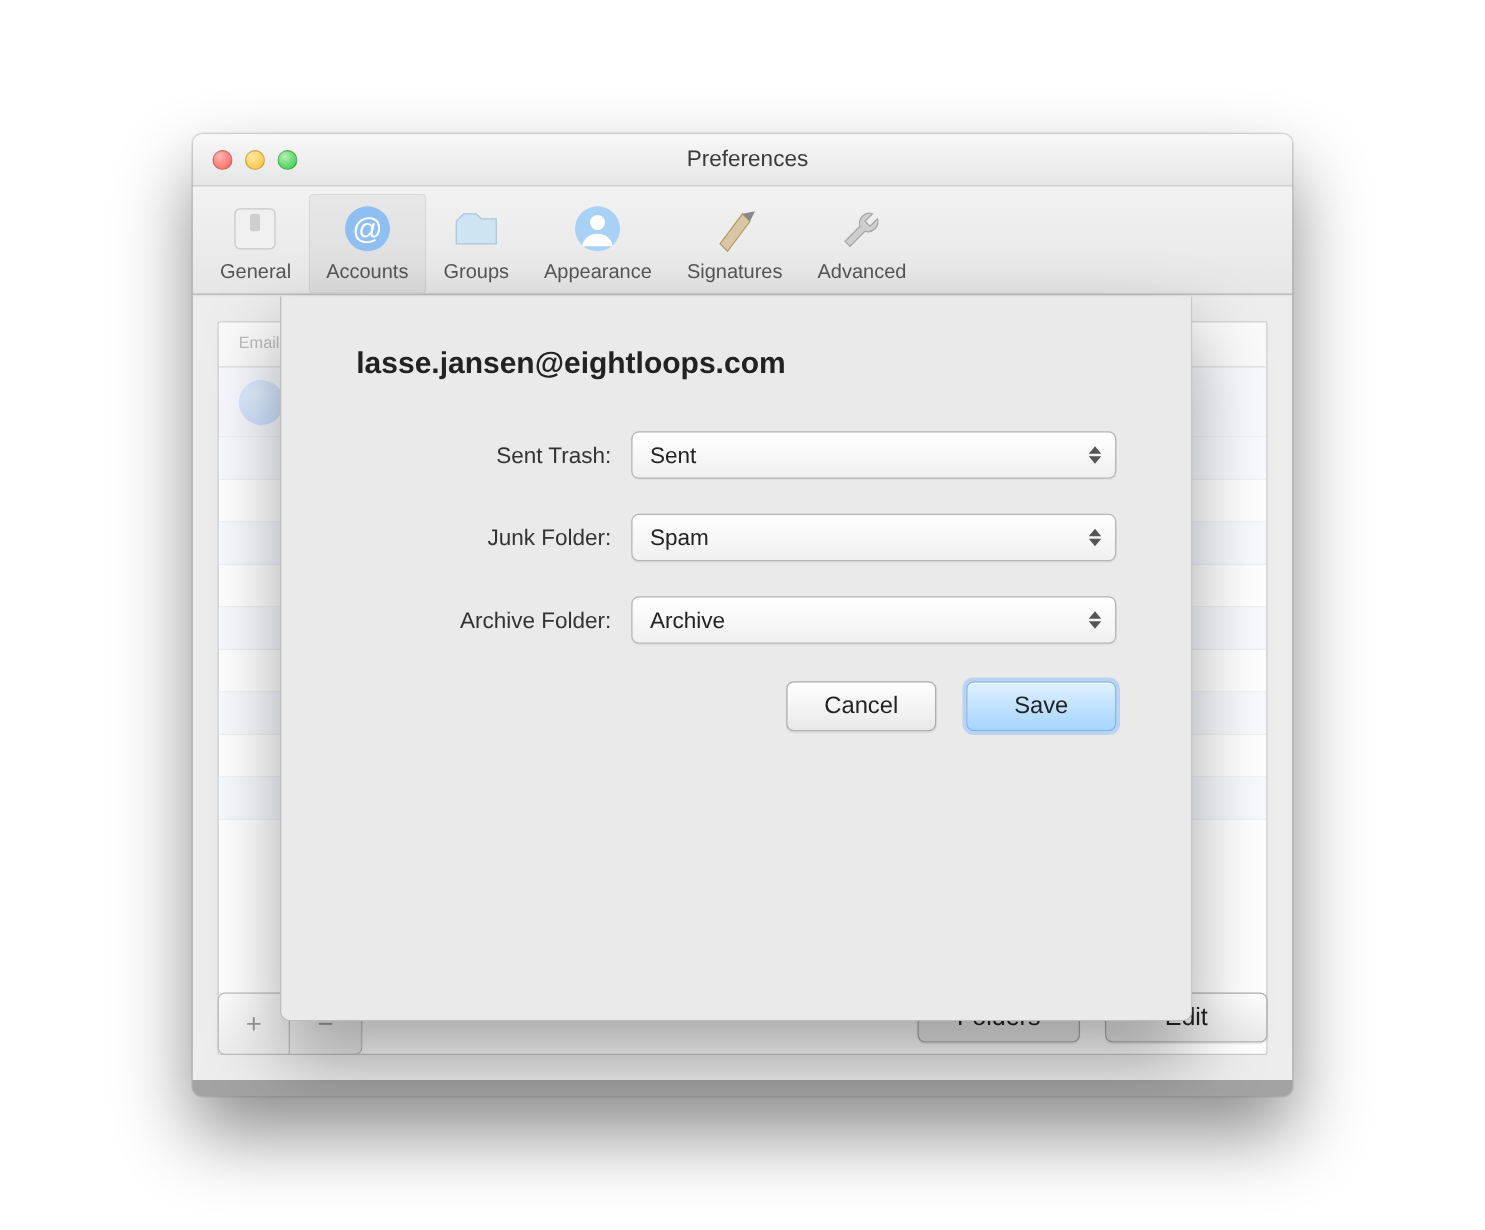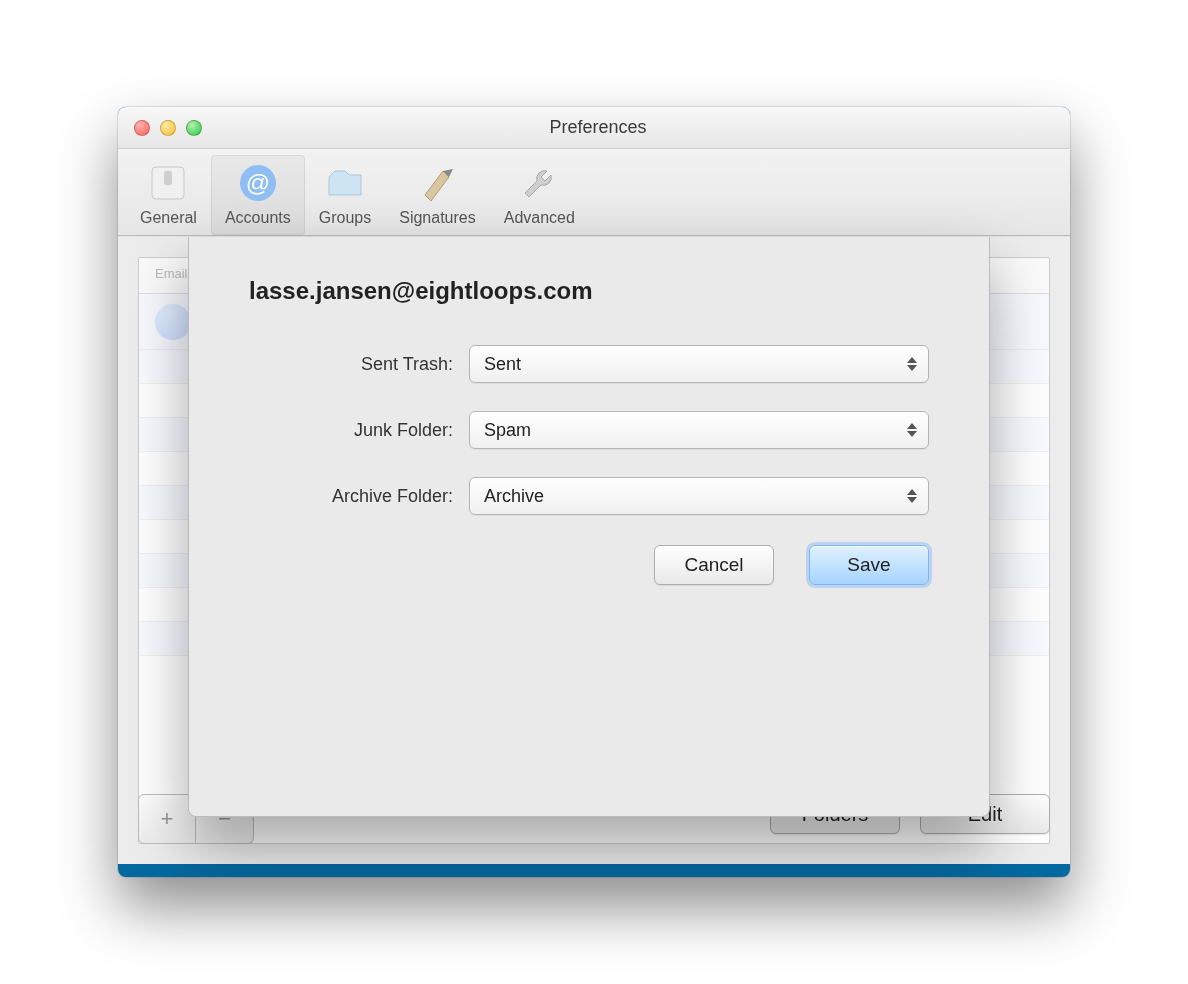--- a/index.html
+++ b/index.html
@@ -1,20 +1,20 @@
 <!DOCTYPE html>
 <html><head>
 <meta charset="utf-8">
 <style>
   * { box-sizing: border-box; }
   html, body { margin: 0; padding: 0; font-family: "Lucida Grande", "Helvetica Neue", Arial, sans-serif; font-size: 13px; color: #333; }
   body { width: 1188px; height: 984px; background: #fff; display: flex; align-items: center; justify-content: center; }
   .window {
-    width: 952px; height: 770px; border-radius: 8px; overflow: hidden;
-    background: #0369a1; box-shadow: 0 30px 60px rgba(0,0,0,0.45), 0 0 0 1px rgba(0,0,0,0.1);
+    width: 880px; height: 770px; border-radius: 8px; overflow: hidden;
+    background: #a3a3a3; box-shadow: 0 30px 60px rgba(0,0,0,0.45), 0 0 0 1px rgba(0,0,0,0.1);
     position: relative;
   }
   .titlebar {
     height: 42px; display: flex; align-items: center; padding: 0 16px;
     background: linear-gradient(#f8f8f8, #e6e6e6);
     border-bottom: 1px solid #cfcfcf;
   }
   .traffic { display: flex; gap: 10px; }
   .tl { width: 16px; height: 16px; border-radius: 50%; border: 1px solid rgba(0,0,0,0.2); }
   .tl.red { background: radial-gradient(circle at 35% 30%, #ffb3b3, #ff5f57); }
@@ -58,21 +58,21 @@
   .select {
     width: 100%; height: 38px; border: 1px solid #b5b5b5; border-radius: 6px;
     background: linear-gradient(#ffffff, #f0f0f0); display: flex; align-items: center;
     padding: 0 40px 0 14px; font-size: 18px; color: #222; cursor: pointer;
     box-shadow: inset 0 1px 0 #fff, 0 1px 1px rgba(0,0,0,0.05);
   }
   .select-chevrons { position: absolute; right: 10px; top: 50%; transform: translateY(-50%); width: 14px; height: 20px; display: flex; flex-direction: column; align-items: center; justify-content: center; gap: 2px; }
   .chev { width: 0; height: 0; border-left: 5px solid transparent; border-right: 5px solid transparent; }
   .chev.up { border-bottom: 6px solid #555; }
   .chev.down { border-top: 6px solid #555; }
-  .sheet-buttons { display: flex; justify-content: flex-end; gap: 35px; margin-top: 30px; }
+  .sheet-buttons { display: flex; justify-content: flex-end; gap: 24px; margin-top: 30px; }
   .btn {
     min-width: 120px; height: 40px; border: 1px solid #aeaeae; border-radius: 6px;
     background: linear-gradient(#ffffff, #e9e9e9); font-size: 19px; color: #222; cursor: pointer;
     box-shadow: inset 0 1px 0 #fff, 0 1px 1px rgba(0,0,0,0.08); padding: 0 24px;
   }
   .btn.primary {
     background: linear-gradient(#dff1ff, #a6d4ff); border-color: #7db7f0;
     box-shadow: inset 0 1px 0 #f2faff, 0 0 0 3px rgba(100,170,255,0.35);
   }
 </style>
@@ -112,20 +112,30 @@
       <div class="tb-icon">
         <svg viewBox="0 0 44 44">
             <path d="M6 16 l6 -6 h10 l4 4 h12 v20 h-32 z" fill="#cfe4f2" stroke="#a9c6de"></path>
           </svg>
       </div>
       <div class="tb-label">Groups</div>
     </div>
     <div class="tb-item">
       <div class="tb-icon">
         <svg viewBox="0 0 44 44">
+            <circle cx="22" cy="22" r="18" fill="#a9d0f5"></circle>
+            <circle cx="22" cy="17" r="6" fill="#fff"></circle>
+            <path d="M10 36 a12 10 0 0 1 24 0 z" fill="#fff"></path>
+          </svg>
+      </div>
+      <div class="tb-label">Appearance</div>
+    </div>
+    <div class="tb-item">
+      <div class="tb-icon">
+        <svg viewBox="0 0 44 44">
             <path d="M10 34 L28 10 L34 16 L16 40 Z" fill="#d9c7a3" stroke="#b39b6c"></path>
             <path d="M28 10 L34 16 L38 8 Z" fill="#888"></path>
           </svg>
       </div>
       <div class="tb-label">Signatures</div>
     </div>
     <div class="tb-item">
       <div class="tb-icon">
         <svg viewBox="0 0 44 44">
             <path d="M30 10 a8 8 0 0 0 -10 10 L8 32 l4 4 L24 24 a8 8 0 0 0 10 -10 l-6 6 -4 -4 z" fill="#cfcfcf" stroke="#a8a8a8"></path>

